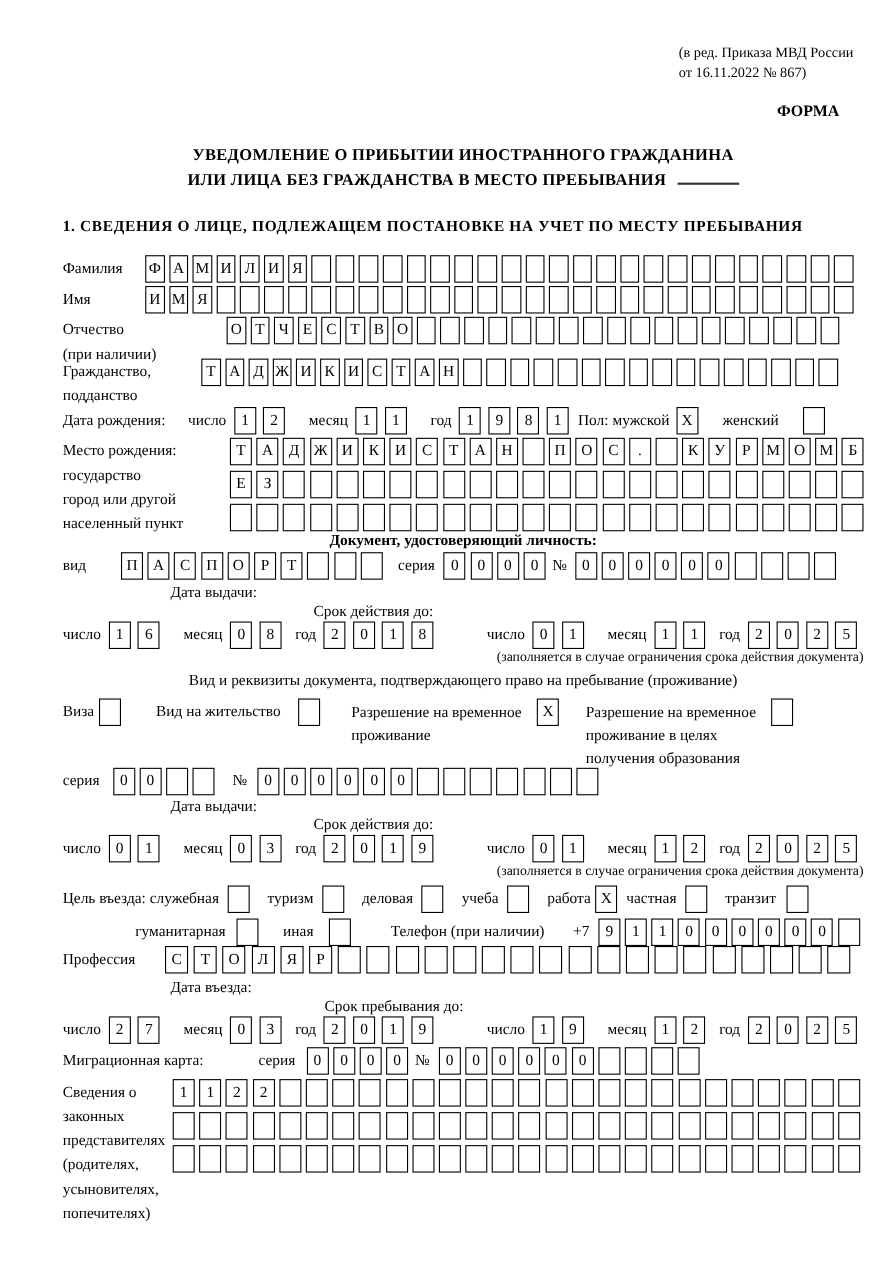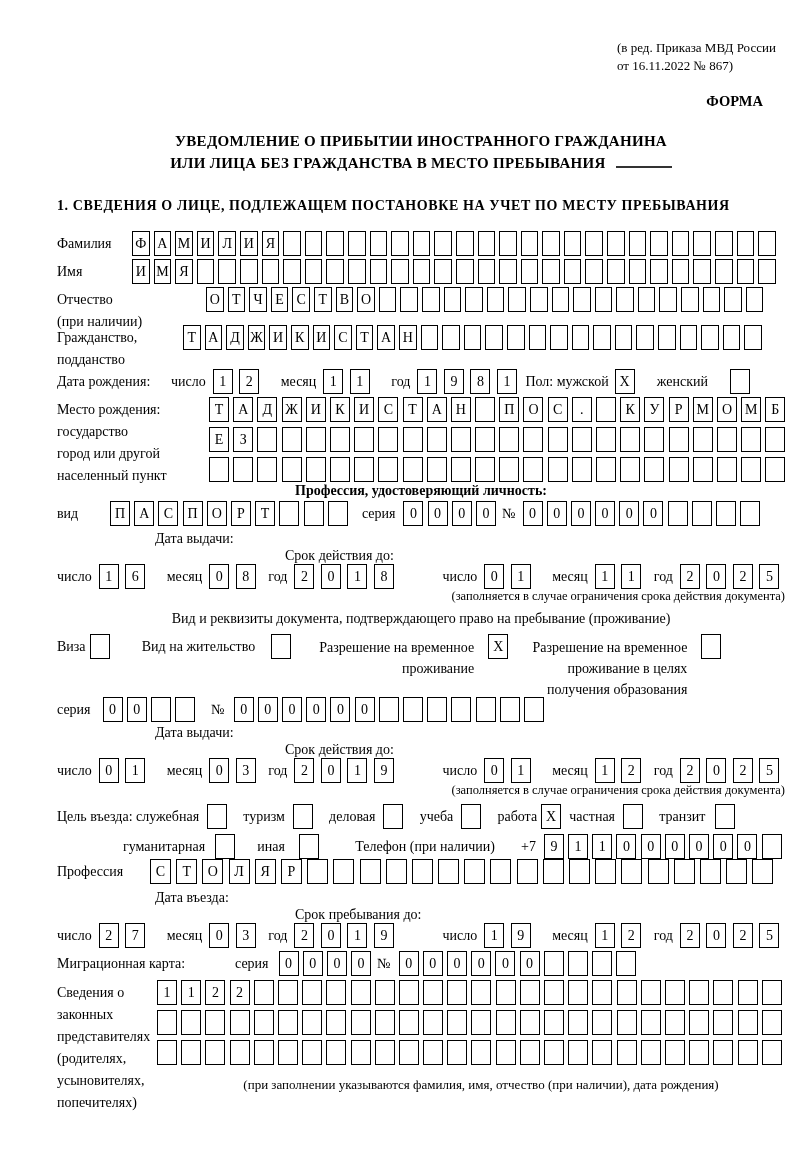--- a/index.html
+++ b/index.html
@@ -28,21 +28,21 @@
   .stack{display:flex;flex-direction:column;}
   .stack .cells{margin-bottom:5px;}
   .w75{width:75px;}.w149{width:149px;}.w126{width:126px;}.w152{width:152px;}
   .w53{width:53px;}.w93{width:93px;}.w100{width:100px;}.w148{width:148px;}
   .center-head{font-weight:bold;font-size:14px;text-align:center;line-height:17px;}
   .dlbl{font-size:14px;line-height:19px;padding-top:3px;margin:0 7px 0 15px;white-space:nowrap;}
   .dlbl:first-child{margin-left:0;}
   .dheads{display:flex;font-size:14px;line-height:17px;flex-direction:column;}
   .note{font-size:12.5px;line-height:15px;text-align:right;padding-right:0;}
   .plain{font-size:14px;line-height:17px;text-align:center;}
-  .cblock{text-align:right;font-size:14px;line-height:21px;padding-top:3px;white-space:nowrap;}
+  .cblock{text-align:left;font-size:14px;line-height:21px;padding-top:3px;white-space:nowrap;}
   .reps-note{font-size:13px;line-height:16px;text-align:center;margin-left:115px;width:618px;}
 </style>
 </head>
 <body>
 
 <div class="page">
 
   <div class="amendment">
     <div>(в ред. Приказа МВД России</div>
     <div>от 16.11.2022 № 867)</div>
@@ -310,21 +310,21 @@
           <span class="cell"></span>
           <span class="cell"></span>
           <span class="cell"></span>
           <span class="cell"></span>
           <span class="cell"></span>
           <span class="cell"></span>
         </div>
     </div>
   </div>
 
-  <div class="center-head">Профессия, удостоверяющий личность:</div>
+  <div class="center-head">Документ, удостоверяющий личность:</div>
   <div class="row" style="margin-top:2px">
     <span class="lbl w53">вид</span>
     <div class="cells">
         <span class="cell">П</span>
         <span class="cell">А</span>
         <span class="cell">С</span>
         <span class="cell">П</span>
         <span class="cell">О</span>
         <span class="cell">Р</span>
         <span class="cell">Т</span>
@@ -728,15 +728,14 @@
           <span class="cell"></span>
           <span class="cell"></span>
           <span class="cell"></span>
           <span class="cell"></span>
           <span class="cell"></span>
           <span class="cell"></span>
           <span class="cell"></span>
         </div>
     </div>
   </div>
-  <div class="reps-note" style="margin-top:12px">(при заполнении указываются фамилия, имя, отчество (при наличии), дата рождения)</div>
 
 </div>
 
 </body></html>

